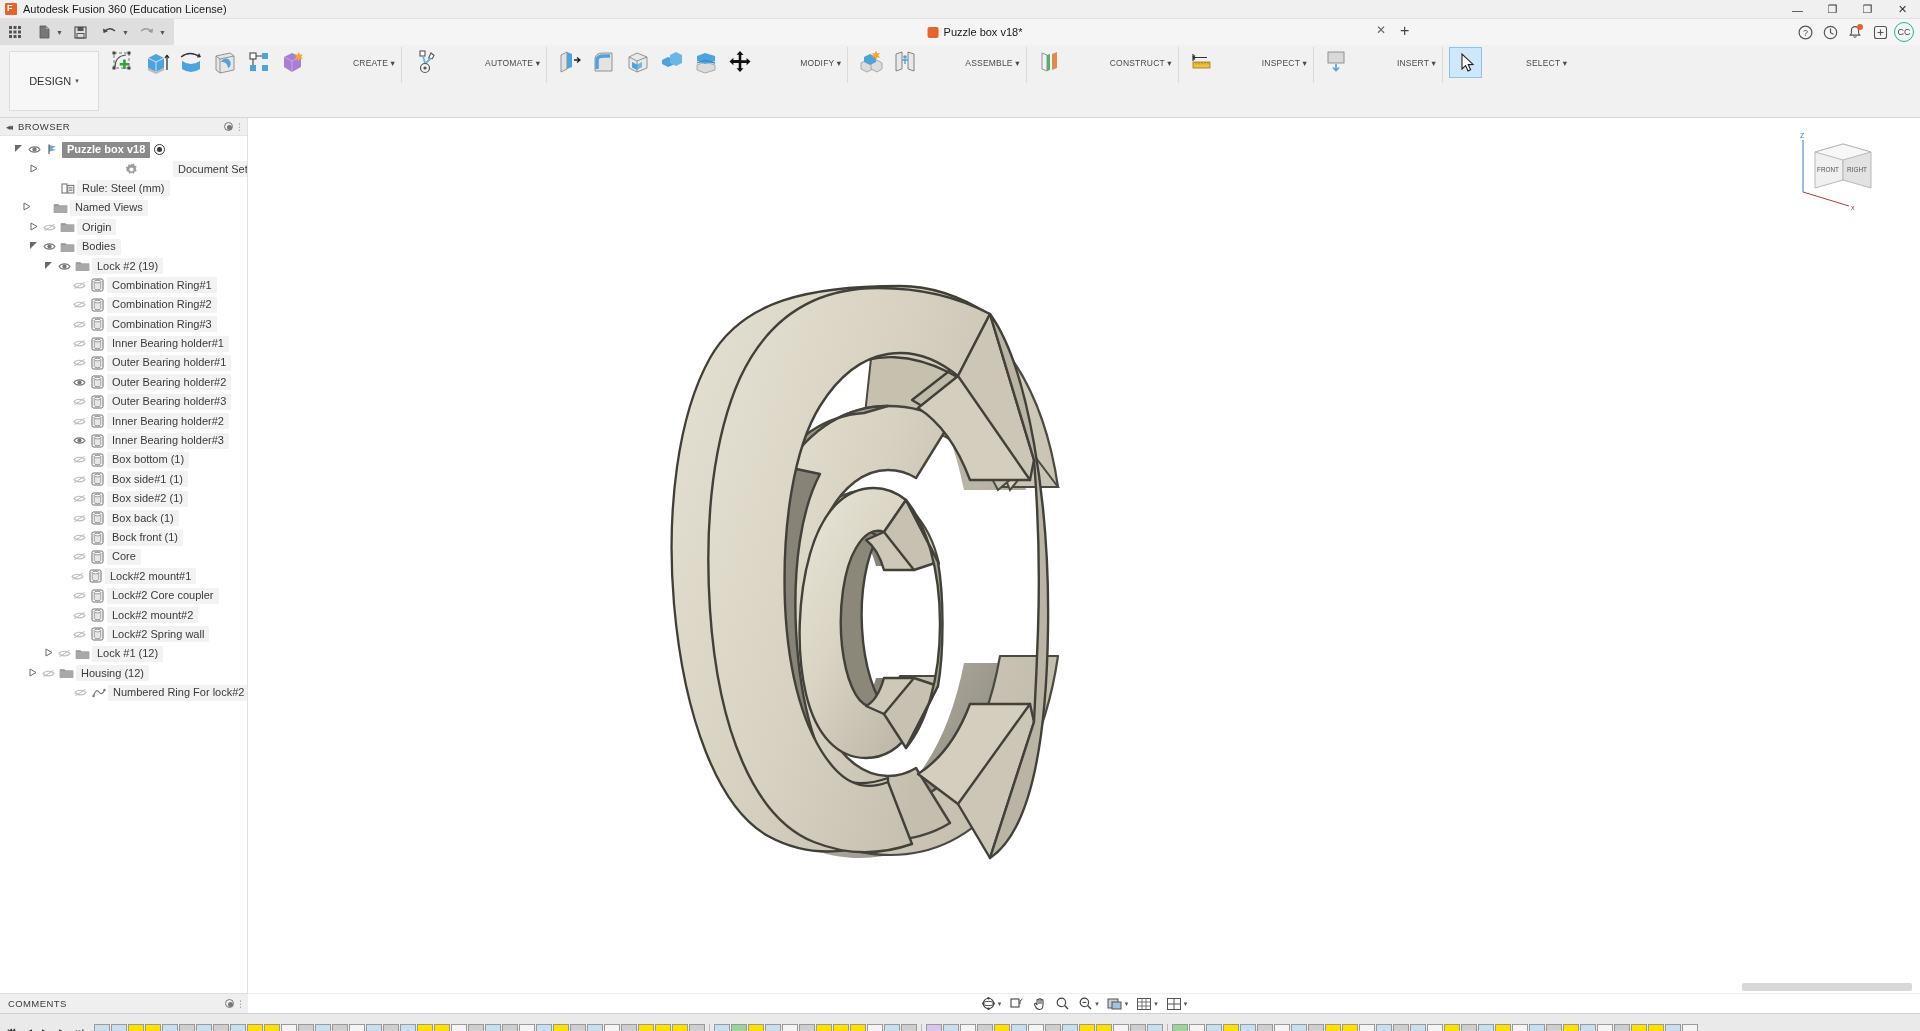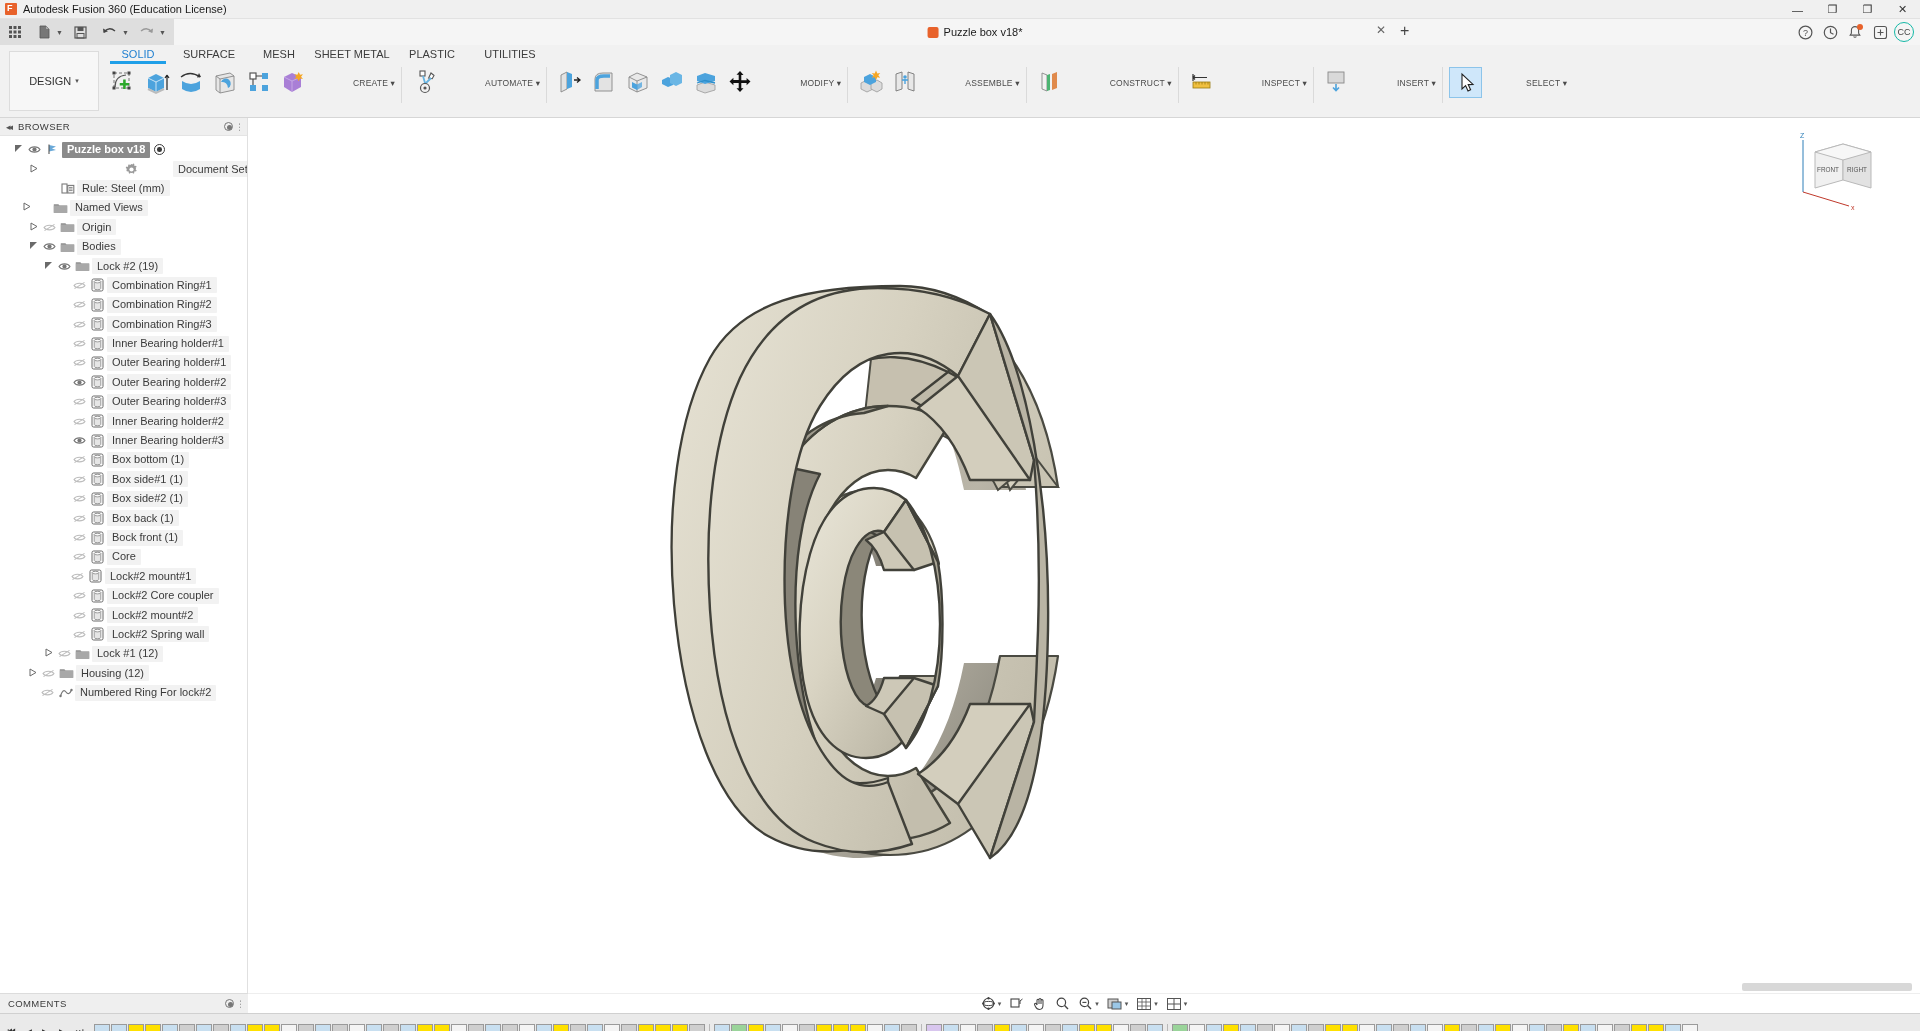--- a/index.html
+++ b/index.html
@@ -242,28 +242,20 @@
   </div>
 </div>
 
 <div class="ribbon">
   <div class="design-box">
     <span>DESIGN</span>
     <span class="caret" style="margin-left:4px">▾</span>
   </div>
 
   <div class="tabs-area">
-    <div class="tab-strip">
-      <div class="tab active" style="width:70px">SOLID</div>
-      <div class="tab" style="width:72px">SURFACE</div>
-      <div class="tab" style="width:68px">MESH</div>
-      <div class="tab" style="width:78px">SHEET METAL</div>
-      <div class="tab" style="width:82px">PLASTIC</div>
-      <div class="tab" style="width:74px">UTILITIES</div>
-    </div>
 
     <div class="panel-row">
 
       <div class="panel">
         <div class="panel-icons">
           <div class="ico">
             <svg width="26" height="26" viewBox="0 0 26 26">
                 <rect x="4" y="4" width="15" height="15" fill="none" stroke="#777" stroke-width="1" stroke-dasharray="3 2"></rect>
                 <path d="M5 18 Q5 7 16 6" fill="none" stroke="#555" stroke-width="1.2"></path>
                 <g fill="#444">
@@ -957,21 +949,21 @@
             </svg>
           </span>
           <span class="tico">
             <svg width="15" height="12" viewBox="0 0 15 12">
               <path d="M.8 2.2h4.6l1.1 1.4h7.7v7.2H.8z" fill="#8f8f8f"></path>
               <path d="M.8 3.6h13.4v7.2H.8z" fill="#a8a8a8"></path>
             </svg>
           </span>
           <span class="lbl">Housing (12)</span>
         </div>
-        <div class="row" style="padding-left: 25px;">
+        <div class="row" style="padding-left: 58px;">
           <span class="exp"></span>
           <span class="eye">
             <svg width="13" height="11" viewBox="0 0 13 11">
               <path d="M1 5.5C3 2.4 10 2.4 12 5.5 10 8.6 3 8.6 1 5.5z" fill="none" stroke="#bdbdbd" stroke-width="1.1"></path>
               <path d="M1.5 8.6 L11.5 2.4" stroke="#bdbdbd" stroke-width="1.1"></path>
             </svg>
           </span>
           <span class="tico">
             <svg width="14" height="13" viewBox="0 0 14 13">
               <path d="M1.5 10 Q4 2 7 6 T12.5 4" fill="none" stroke="#777" stroke-width="1.2"></path>

